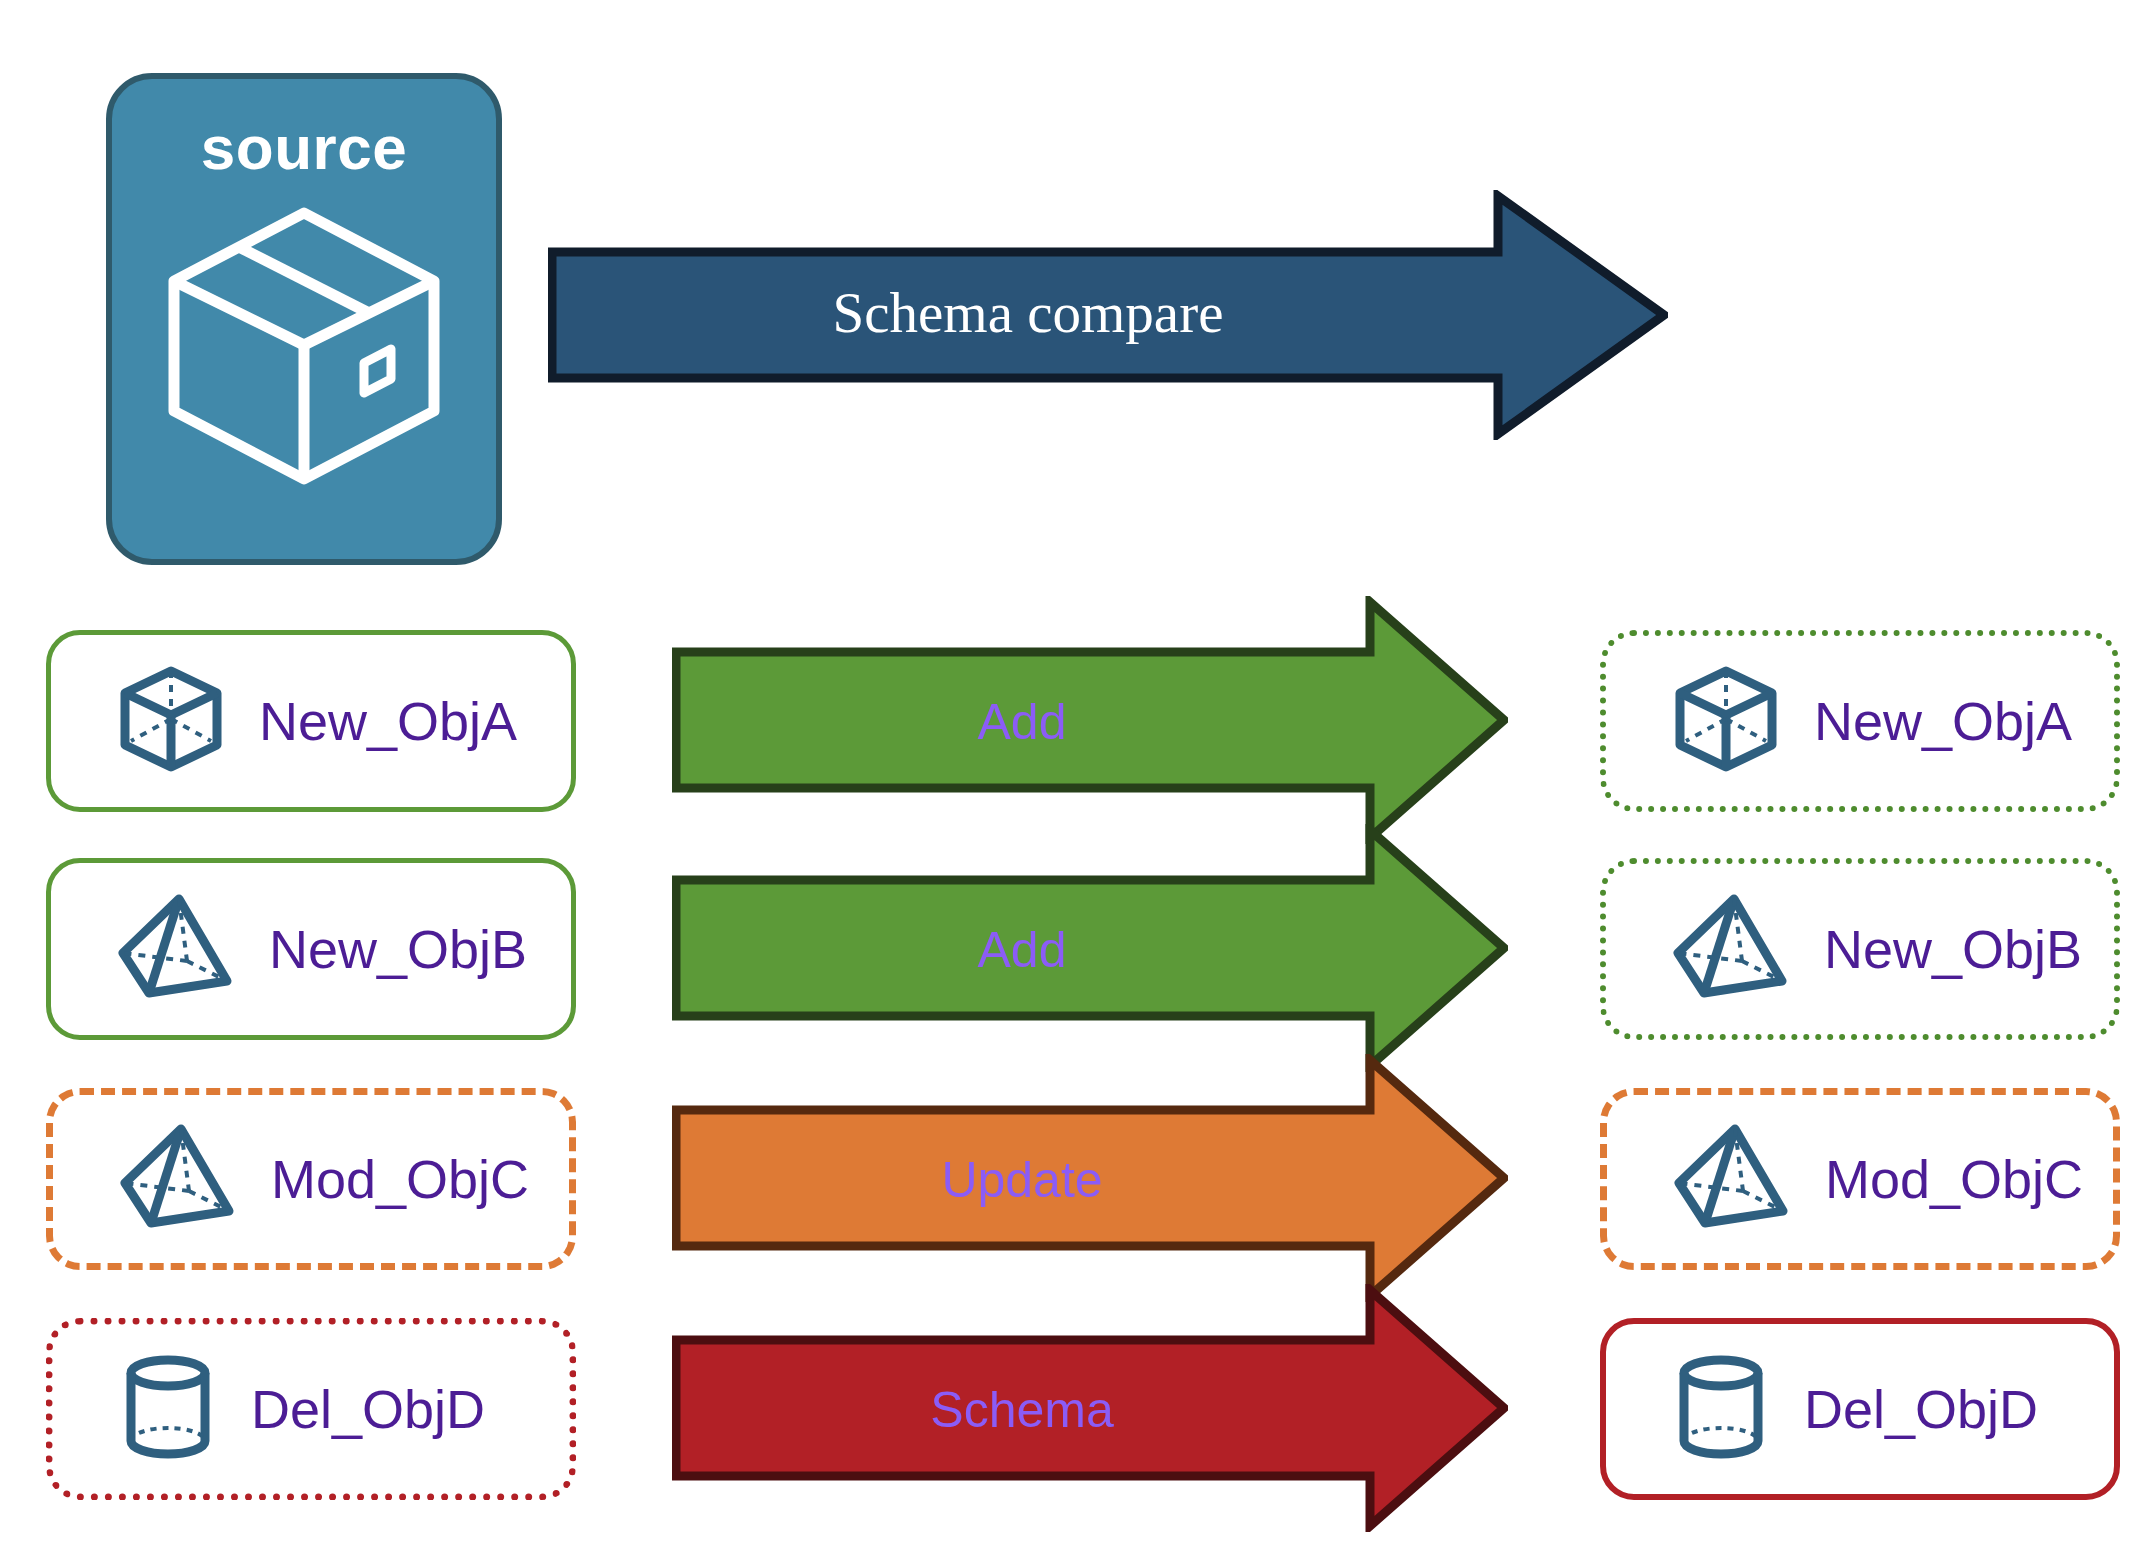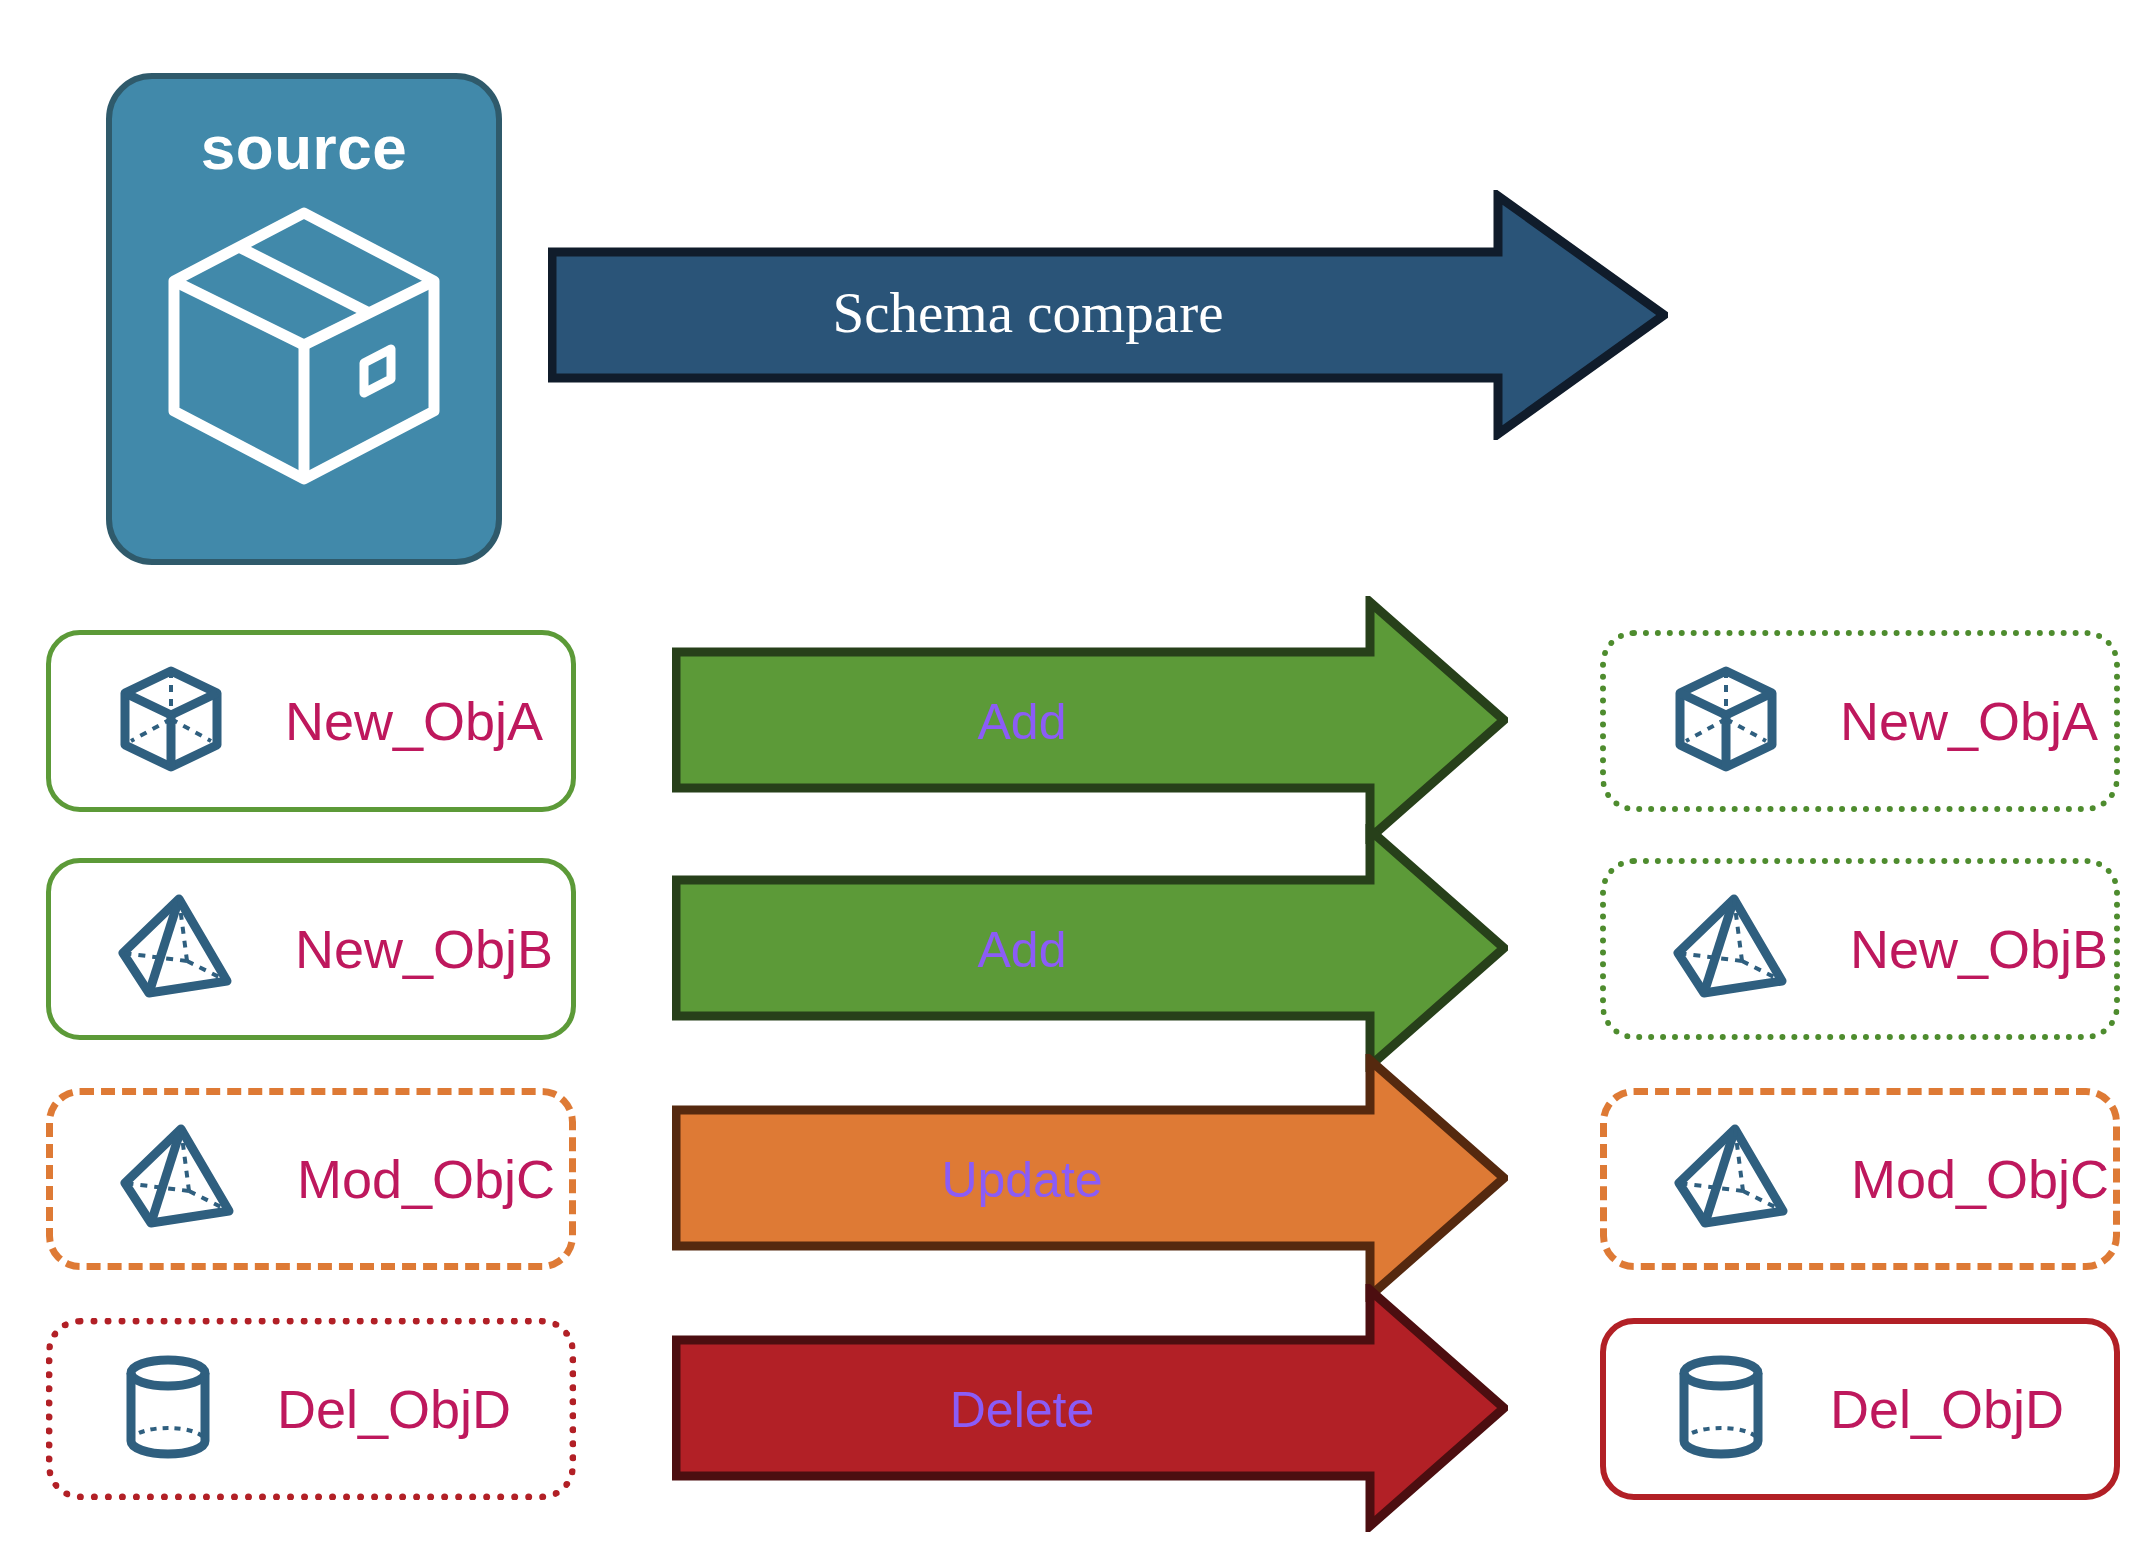--- a/index.html
+++ b/index.html
@@ -78,23 +78,23 @@
     border-radius: 34px;
     display: flex;
     align-items: center;
     padding-left: 66px;
   }
   .objbox .obj-icon {
     flex: 0 0 auto;
     display: block;
   }
   .objbox .obj-label {
-    margin-left: 60px;
+    margin-left: 34px;
     font-size: 54px;
-    color: #be185d;
+    color: #4c1d95;
     white-space: nowrap;
     user-select: none;
     text-align: right;
   }
 
   .bd-green-solid  { border: 5px solid #5C9A38; }
   .bd-green-dotted { border: 6px dotted #4E8C2E; }
   .bd-orange-dash  { border: 7px dashed #DE7A35; }
   .bd-red-dotted   { border: 7px dotted #B22026; }
   .bd-red-solid    { border: 6px solid #B22026; }
@@ -275,21 +275,21 @@
         </g>
         <path d="M12 90 A37 13 0 0 1 86 90" fill="none" stroke="#2F5F7F" stroke-width="4" stroke-dasharray="6 6"></path>
       </svg>
     </span>
     <span class="obj-label">Del_ObjD</span>
   </div>
 
   <svg class="row-arrow" style="top:1284px; height:248px;" viewBox="0 0 836 248" preserveAspectRatio="none">
     <polygon points="4,56 698,56 698,6 832,124 698,242 698,192 4,192" fill="#B22026" stroke="#4C0E10" stroke-width="9" stroke-linejoin="miter"></polygon>
   </svg>
-  <div class="row-arrow-label" style="top:1381px;">Delete</div>
+  <div class="row-arrow-label" style="top:1381px;">Schema</div>
 
   <div class="objbox bd-red-solid" style="left:1600px; top:1318px; width:520px; height:182px;">
     <span class="obj-icon">
       <svg width="98" height="112" viewBox="0 0 98 112" xmlns="http://www.w3.org/2000/svg">
         <g fill="none" stroke="#2F5F7F" stroke-width="9" stroke-linejoin="round">
           <ellipse cx="49" cy="22" rx="37" ry="13"></ellipse>
           <path d="M12 22 L12 90"></path>
           <path d="M86 22 L86 90"></path>
           <path d="M12 90 A37 13 0 0 0 86 90"></path>
         </g>

